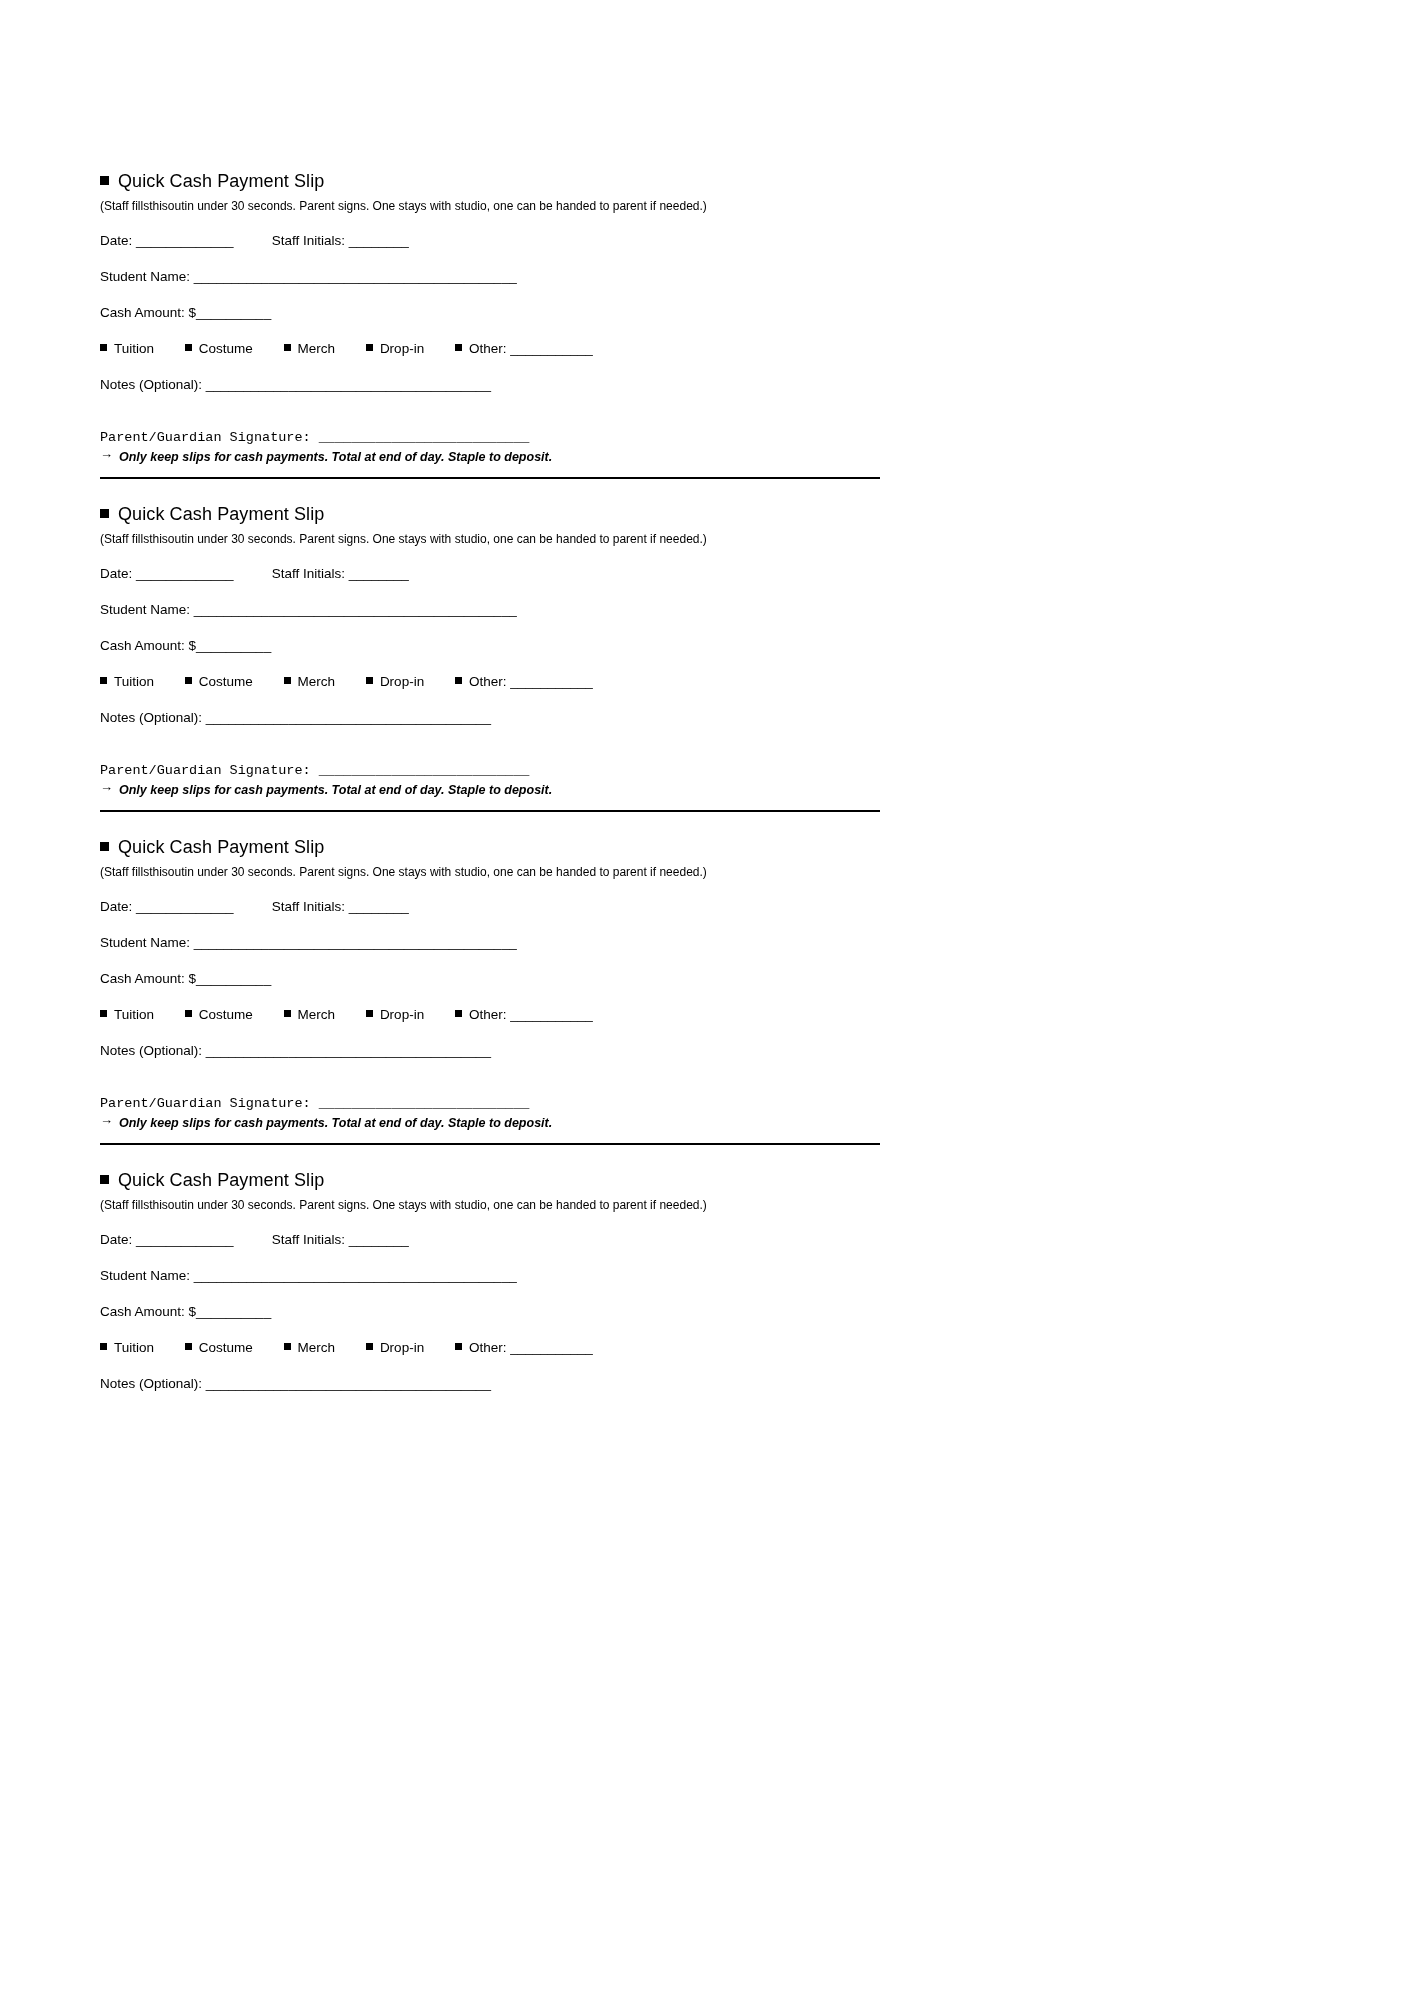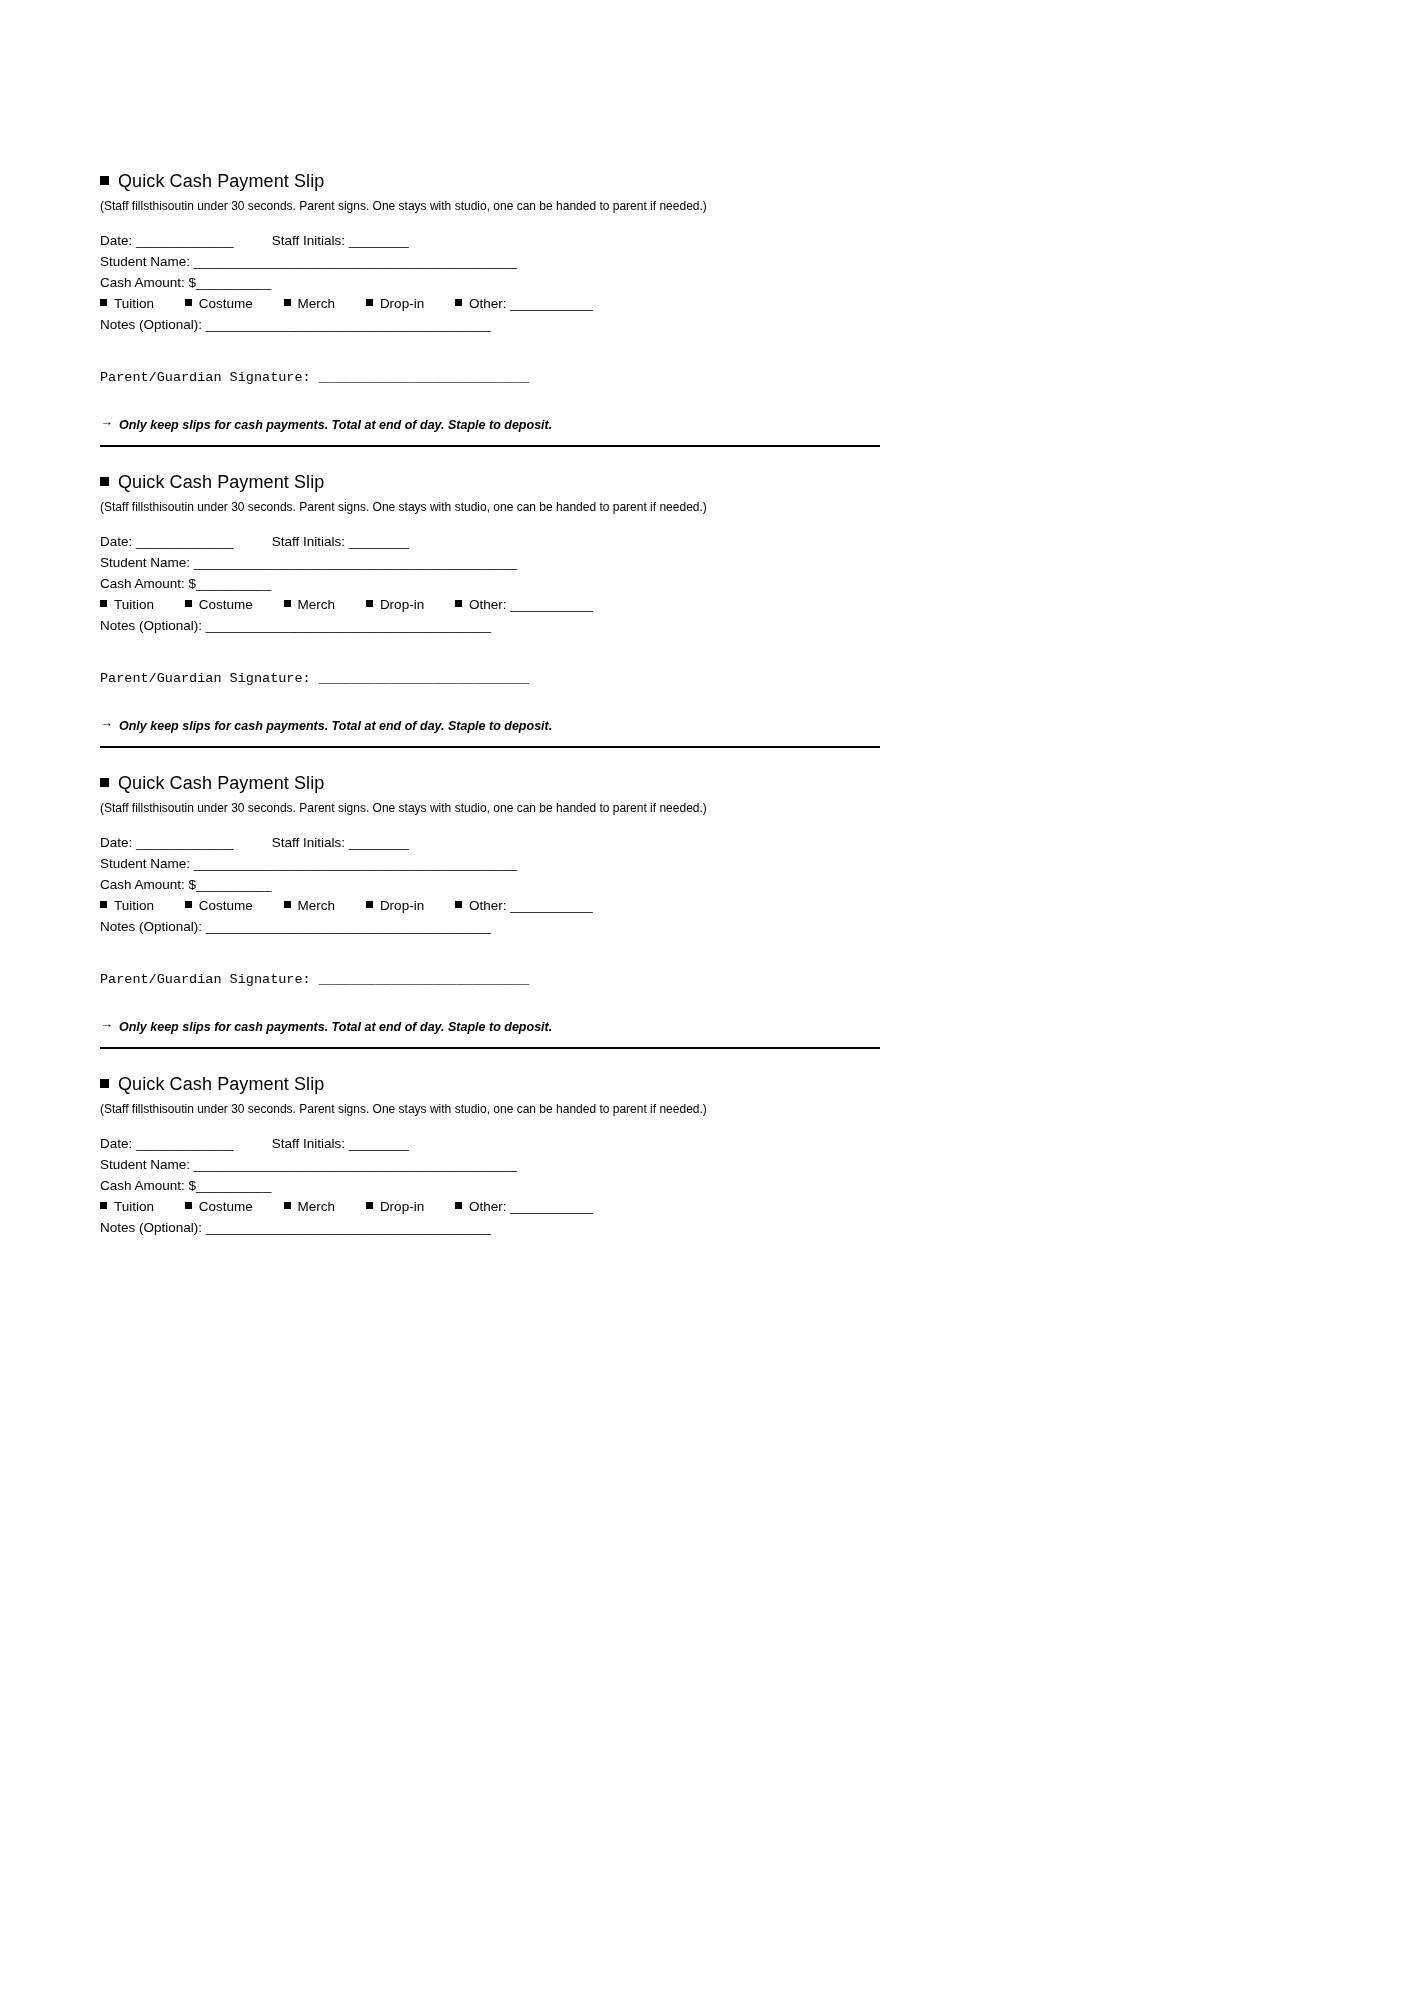--- a/index.html
+++ b/index.html
@@ -34,29 +34,28 @@
   }
   .subtitle {
     margin-top: 6px;
     font-size: 12px;
     line-height: 17px;
     white-space: nowrap;
   }
   .row {
     font-size: 13.5px;
     line-height: 17px;
-    margin-top: 4px;
+    margin-top: 19px;
     white-space: nowrap;
   }
   .date-row { margin-top: 17px; }
   .staff { margin-left: 38px; }
   .checks .check { margin-right: 27px; display: inline-block; }
   .sig { margin-top: 36px; font-family: Liberation Mono, monospace; }
   .footer {
-    margin-top: 28px;
     font-size: 12.5px;
     line-height: 16px;
     font-weight: bold;
     font-style: italic;
     white-space: nowrap;
   }
   .arrow {
     font-style: normal;
     font-weight: bold;
     font-size: 13px;

